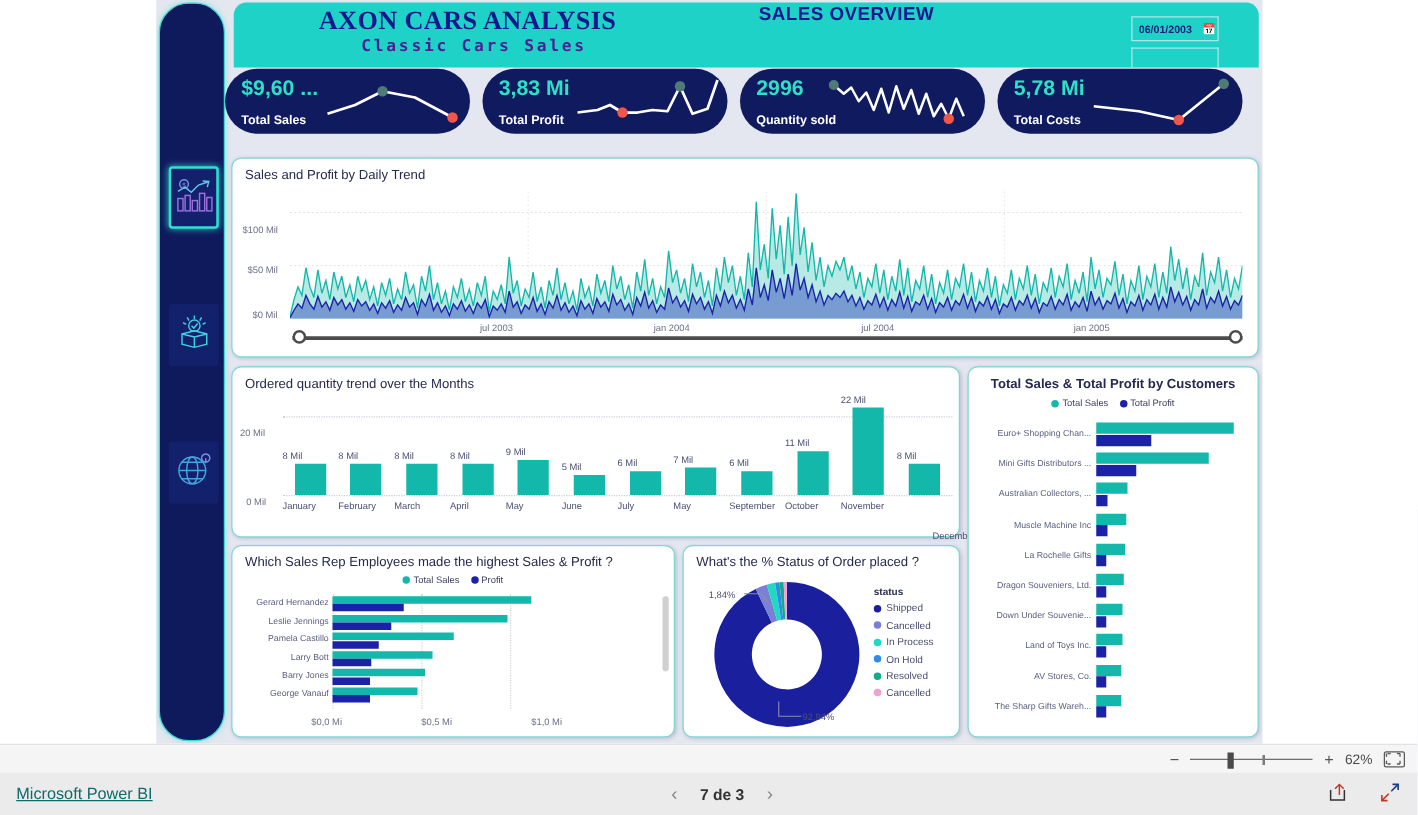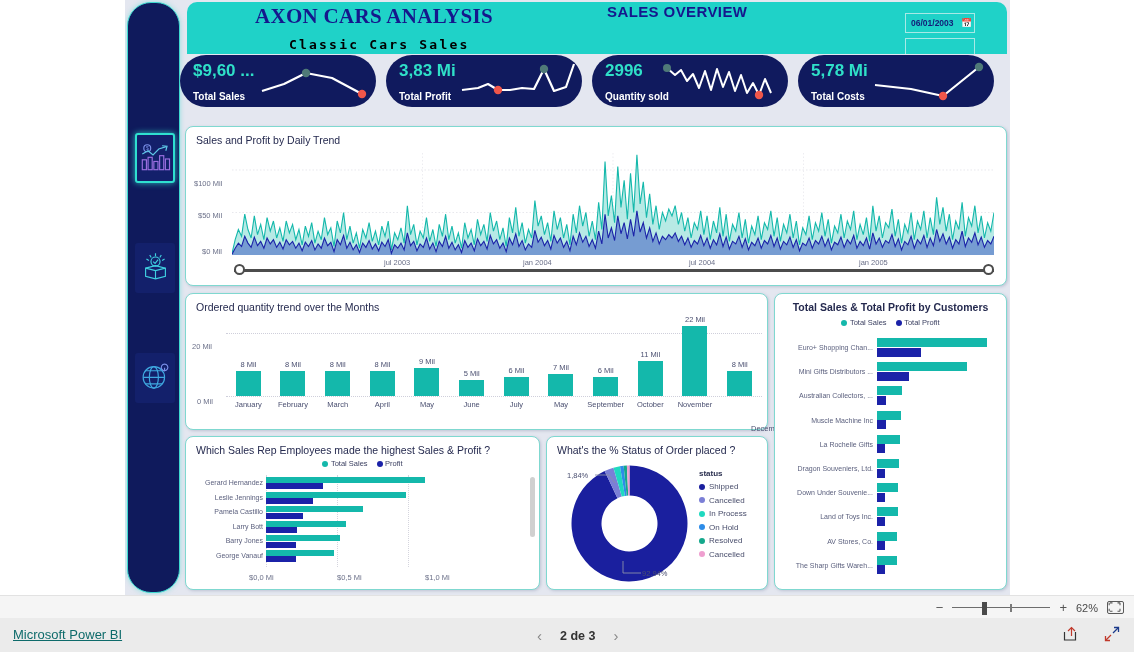--- a/index.html
+++ b/index.html
@@ -45,23 +45,23 @@
     background: #1fd2c8;
     border-radius: 10px 10px 0 0;
   }
   #title-main {
     position: absolute; left: 68px; top: 2px;
     font-family: "Liberation Serif", serif;
     font-weight: bold; font-size: 21px; color: #15178c;
     letter-spacing: .3px;
   }
   #title-sub {
-    position: absolute; left: 102px; top: 35px;
+    position: absolute; left: 102px; top: 28px;
     font-family: "DejaVu Sans Mono", monospace;
-    font-weight: bold; font-size: 13px; color: #000000;
+    font-weight: bold; font-size: 13px; color: #4c1d95;
     letter-spacing: 2.2px;
   }
   #title-overview {
     position: absolute; left: 420px; top: 1px;
     font-weight: bold; font-size: 15px; color: #15178c;
     letter-spacing: .4px;
   }
   #date-slicer {
     position: absolute; left: 718px; top: 11px;
     width: 70px; height: 20px;
@@ -110,21 +110,21 @@
   }
   .vtitle.center { left: 0; width: 100%; text-align: center; font-weight: bold; font-size: 10.5px; }
 
   #card-trend   { left: 60px;  top: 126px; width: 822px; height: 160px; }
   #card-qty     { left: 60px;  top: 293px; width: 583px; height: 137px; }
   #card-cust    { left: 649px; top: 293px; width: 233px; height: 297px; }
   #card-rep     { left: 60px;  top: 436px; width: 355px; height: 154px; }
   #card-status  { left: 421px; top: 436px; width: 222px; height: 154px; }
 
   .axis-lbl { position: absolute; font-size: 7.5px; color: #6b7089; white-space: nowrap; }
-  .bar-lbl  { position: absolute; font-size: 7.5px; color: #4a4f70; white-space: nowrap; text-align: center; }
+  .bar-lbl  { position: absolute; font-size: 7.5px; color: #4a4f70; white-space: nowrap; }
 
   
   #trend-slider { position: absolute; left: 48px; bottom: 9px; width: 760px; height: 12px; }
   #trend-slider .track { position: absolute; left: 0; top: 5px; width: 100%; height: 2.5px; background: #4c4c4c; }
   #trend-slider .knob {
     position: absolute; top: 0; width: 11px; height: 11px;
     border: 2px solid #4c4c4c; border-radius: 50%; background: #fff;
   }
 
   
@@ -515,21 +515,21 @@
           <path d="M2 1 H5 M1 1 V4 M11 1 H14 M14 1 V4 M2 11 H5 M1 11 V8 M11 11 H14 M14 11 V8" stroke="#5a5a5a" stroke-width="1.3" fill="none"></path>
         </svg>
       </div>
     </div>
   </div>
 
   <div id="footer">
     <a id="pbi-link" href="#">Microsoft Power BI</a>
     <div id="pager">
       <span class="arrow">‹</span>
-      <span>2 de 3</span>
+      <span>7 de 3</span>
       <span class="arrow">›</span>
     </div>
     <div id="footer-right">
       <span class="fi">
         <svg viewBox="0 0 16 16" width="16" height="16" fill="none" stroke="#333" stroke-width="1.2">
           <path d="M2.5 6 V14 H13.5 V6"></path>
           <path d="M6 5 L9.5 1.6 L13 5" stroke="#c0392b"></path>
           <path d="M9.5 1.6 V10" stroke="#c0392b"></path>
         </svg>
       </span>

